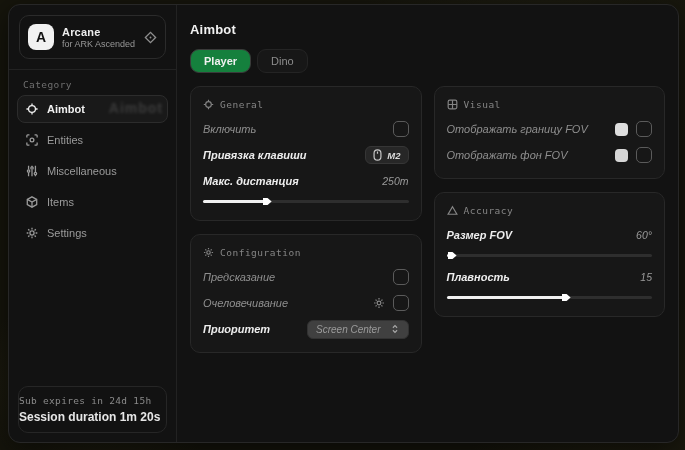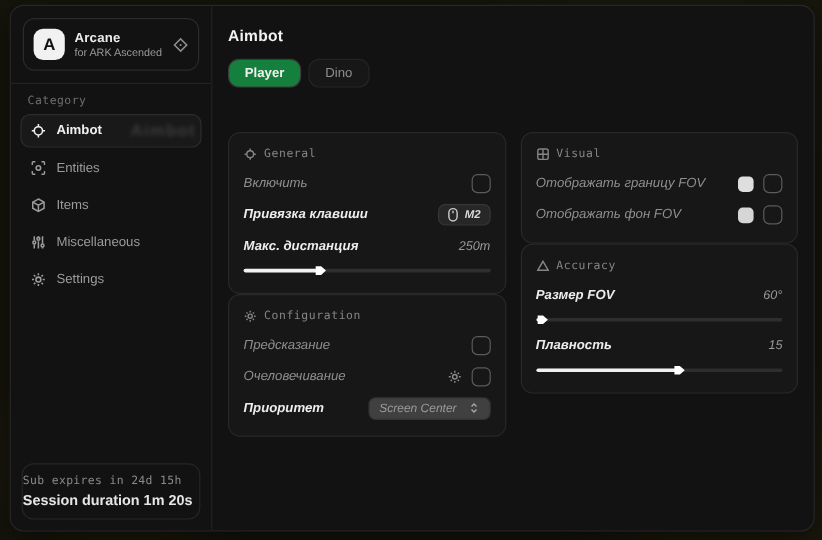--- a/index.html
+++ b/index.html
@@ -40,21 +40,21 @@
   .sess-line{font-size:12px;font-weight:700;color:#e6e6e6;white-space:nowrap;}
 
   
   .main{flex:1;padding:12px 13px;display:flex;flex-direction:column;}
   .page-title{font-size:13px;font-weight:700;color:#f2f2f2;margin:5px 0 12px;letter-spacing:.2px;}
   .tabs{display:flex;gap:6px;}
   .tab{padding:5px 13px;border-radius:9px;font-size:11px;border:1px solid transparent;}
   .tab.active{background:#15803d;border-color:#3a3a3a;color:#f1f1f1;font-weight:600;}
   .tab.inactive{background:#171717;border-color:#242424;color:#8d8d8d;}
   .columns{display:flex;gap:12px;margin-top:13px;align-items:flex-start;}
-  .col{flex:1;display:flex;flex-direction:column;min-width:0;margin-top:24px;}
+  .col{flex:1;display:flex;flex-direction:column;gap:13px;min-width:0;}
   .card{background:#171717;border:1px solid #282828;border-radius:10px;padding:10px 12px 12px;}
   .card-head{display:flex;align-items:center;gap:6px;color:#858585;margin:2px 0 8px;
     font-family:"DejaVu Sans Mono",monospace;font-size:9.5px;letter-spacing:.5px;}
   .card-head .cicon{display:flex;color:#858585;}
   .row{display:flex;justify-content:space-between;align-items:center;min-height:22px;margin-top:4px;font-style:italic;}
   .lbl-muted{font-size:11px;color:#8f8f8f;}
   .lbl-strong{font-size:11px;color:#ededed;font-weight:600;}
   .val{font-size:10.5px;color:#9a9a9a;}
   .right-group{display:flex;align-items:center;gap:8px;}
   .checkbox{width:14px;height:14px;border:1.6px solid #5b5b5b;border-radius:5px;background:transparent;}
@@ -111,36 +111,36 @@
           <svg width="12" height="12" viewBox="0 0 14 14" fill="none" stroke="currentColor" stroke-width="1.5">
             <path d="M1 4V2a1 1 0 0 1 1-1h2M10 1h2a1 1 0 0 1 1 1v2M13 10v2a1 1 0 0 1-1 1h-2M4 13H2a1 1 0 0 1-1-1v-2"></path>
             <circle cx="7" cy="7" r="2.2"></circle>
           </svg>
         </span>
         <span>Entities</span>
       </div>
       <div class="nav-item">
         <span class="nicon">
           <svg width="12" height="12" viewBox="0 0 14 14" fill="none" stroke="currentColor" stroke-width="1.5">
-            <path d="M7 1 12.5 4v6L7 13 1.5 10V4Z"></path>
-              <path d="M1.5 4 7 7l5.5-3M7 7v6"></path>
-          </svg>
-        </span>
-        <span>Items</span>
-      </div>
-      <div class="nav-item">
-        <span class="nicon">
-          <svg width="12" height="12" viewBox="0 0 14 14" fill="none" stroke="currentColor" stroke-width="1.5">
             <path d="M3 1v4.2M3 8.8V13M7 1v1.2M7 5.8V13M11 1v7.2M11 11.8V13"></path>
             <circle cx="3" cy="7" r="1.4"></circle>
               <circle cx="7" cy="3.5" r="1.4"></circle>
               <circle cx="11" cy="10" r="1.4"></circle>
           </svg>
         </span>
         <span>Miscellaneous</span>
+      </div>
+      <div class="nav-item">
+        <span class="nicon">
+          <svg width="12" height="12" viewBox="0 0 14 14" fill="none" stroke="currentColor" stroke-width="1.5">
+            <path d="M7 1 12.5 4v6L7 13 1.5 10V4Z"></path>
+              <path d="M1.5 4 7 7l5.5-3M7 7v6"></path>
+          </svg>
+        </span>
+        <span>Items</span>
       </div>
       <div class="nav-item">
         <span class="nicon">
           <svg width="12" height="12" viewBox="0 0 14 14" fill="none" stroke="currentColor" stroke-width="1.5">
             <circle cx="7" cy="7" r="2.4"></circle>
             <path d="M7 .8v2M7 11.2v2M.8 7h2M11.2 7h2M2.6 2.6l1.4 1.4M10 10l1.4 1.4M11.4 2.6 10 4M4 10l-1.4 1.4"></path>
           </svg>
         </span>
         <span>Settings</span>
       </div>

